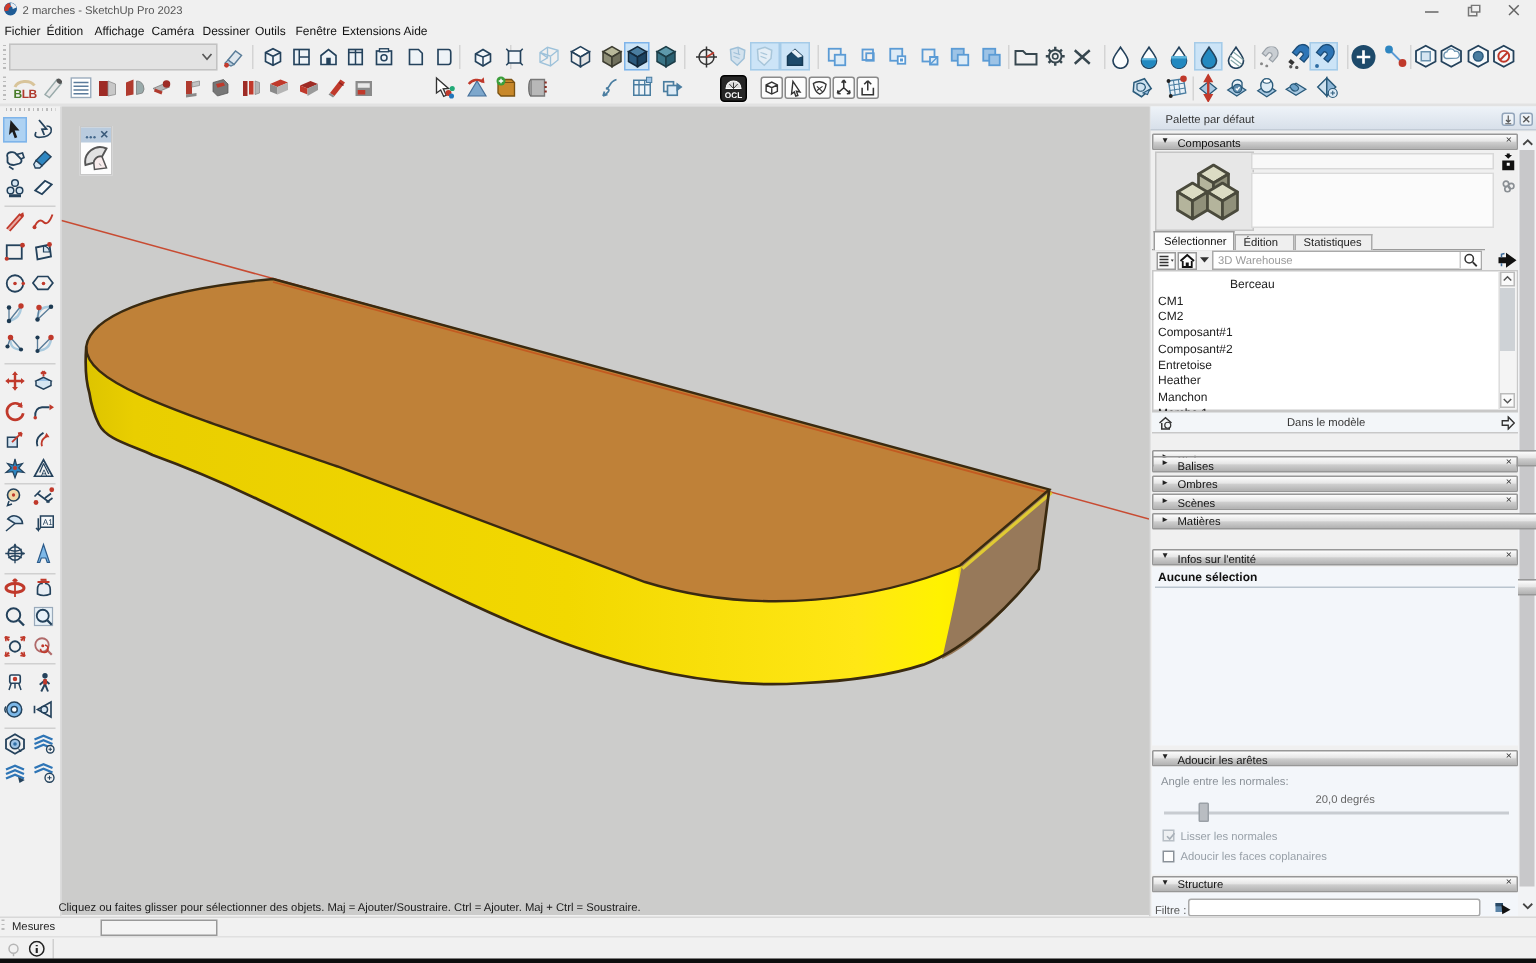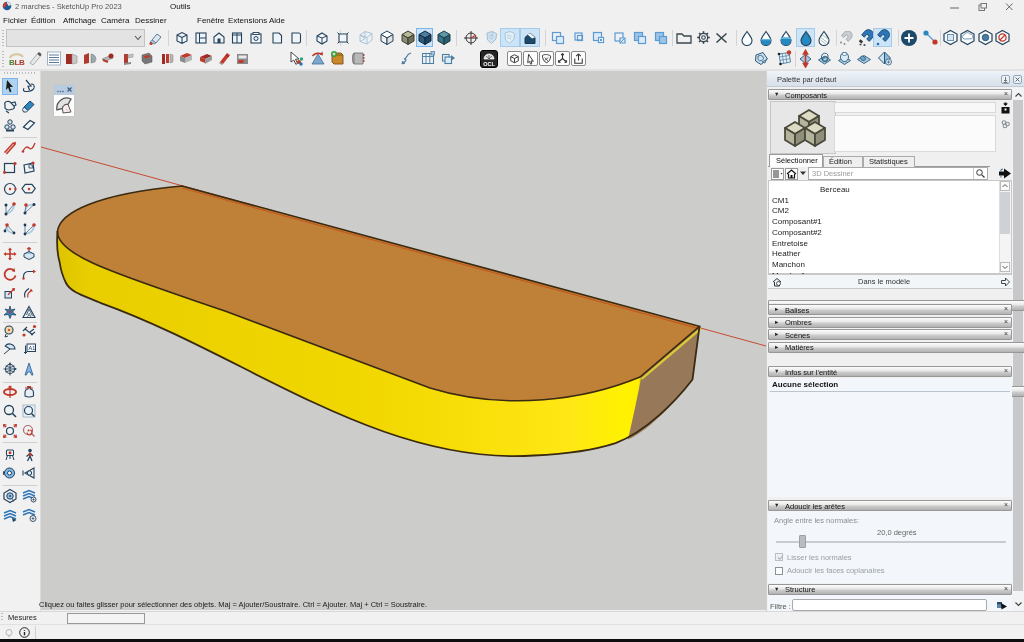--- a/index.html
+++ b/index.html
@@ -17,21 +17,21 @@
       <path d="M2 5 h9" stroke="#666" stroke-width="1"></path>
       <rect x="31" y="2" width="5.5" height="5.5" fill="none" stroke="#777" stroke-width="1"></rect>
       <rect x="33" y="0.5" width="5.5" height="4.5" fill="#f0f0f0" stroke="#777" stroke-width="1"></rect>
       <path d="M58 0.5 L64.5 7 M64.5 0.5 L58 7" stroke="#666" stroke-width="1"></path>
     </svg>
     <div style="position:absolute;left:3px;top:16px;font-size:8px;color:#111;font-weight:normal;white-space:nowrap;">Fichier</div>
     <div style="position:absolute;left:31px;top:16px;font-size:8px;color:#111;font-weight:normal;white-space:nowrap;">Édition</div>
     <div style="position:absolute;left:63px;top:16px;font-size:8px;color:#111;font-weight:normal;white-space:nowrap;">Affichage</div>
     <div style="position:absolute;left:101px;top:16px;font-size:8px;color:#111;font-weight:normal;white-space:nowrap;">Caméra</div>
     <div style="position:absolute;left:135px;top:16px;font-size:8px;color:#111;font-weight:normal;white-space:nowrap;">Dessiner</div>
-    <div style="position:absolute;left:170px;top:2px;font-size:8px;color:#111;font-weight:normal;white-space:nowrap;">Outils</div>
+    <div style="position:absolute;left:170px;top:16px;font-size:8px;color:#111;font-weight:normal;white-space:nowrap;">Outils</div>
     <div style="position:absolute;left:197px;top:16px;font-size:8px;color:#111;font-weight:normal;white-space:nowrap;">Fenêtre</div>
     <div style="position:absolute;left:228px;top:16px;font-size:8px;color:#111;font-weight:normal;white-space:nowrap;">Extensions</div>
     <div style="position:absolute;left:269px;top:16px;font-size:8px;color:#111;font-weight:normal;white-space:nowrap;">Aide</div>
     <div style="position:absolute;left:2px;top:30px;width:2px;height:16px;background:repeating-linear-gradient(#bbb 0 1px,#f0f0f0 1px 3px);"></div>
     <div style="position:absolute;left:2px;top:51px;width:2px;height:16px;background:repeating-linear-gradient(#bbb 0 1px,#f0f0f0 1px 3px);"></div>
     <div style="position:absolute;left:6px;top:29px;width:139px;height:18px;background:#e3e3e3;border:1px solid #c2c2c2;"></div>
     <svg style="position:absolute;left:134px;top:35px;" width="8" height="6" viewBox="0 0 8 6">
       <path d="M1 1 L4 4.5 L7 1" stroke="#555" stroke-width="1.1" fill="none"></path>
     </svg>
     <svg style="position:absolute;left:147px;top:31px;" width="16" height="15" viewBox="0 0 16 15">
@@ -725,21 +725,21 @@
     <div style="position:absolute;left:785px;top:167.5px;width:13px;height:12px;background:#fcfcfc;border:1px solid #9a9a9a;"></div>
     <svg style="position:absolute;left:785px;top:167.5px;" width="13" height="12" viewBox="0 0 13 12">
       <path d="M2 6 L6.5 2 L11 6" fill="none" stroke="#111" stroke-width="1.3"></path>
       <path d="M3.5 6 V10 H9.5 V6" fill="none" stroke="#111" stroke-width="1.2"></path>
       <rect x="5.5" y="7" width="2" height="3" fill="#111"></rect>
     </svg>
     <svg style="position:absolute;left:799px;top:170px;" width="8" height="7" viewBox="0 0 8 7">
       <path d="M1 1.5 L4 5 L7 1.5 Z" fill="#333"></path>
     </svg>
     <div style="position:absolute;left:808px;top:167px;width:180px;height:13px;background:#fff;border:1px solid #a9a9a9;"></div>
-    <div style="position:absolute;left:812px;top:169px;font-size:7.5px;color:#9a9a9a;font-weight:normal;white-space:nowrap;">3D Dessiner</div>
+    <div style="position:absolute;left:812px;top:169px;font-size:7.5px;color:#9a9a9a;font-weight:normal;white-space:nowrap;">3D Warehouse</div>
     <div style="position:absolute;left:973px;top:168px;width:14px;height:11px;background:#fff;border-left:1px solid #ccc;"></div>
     <svg style="position:absolute;left:975px;top:168px;" width="11" height="11" viewBox="0 0 11 11">
       <circle cx="4.5" cy="4.5" r="2.8" fill="none" stroke="#333" stroke-width="1"></circle>
       <path d="M6.8 6.8 L9.5 9.5" stroke="#333" stroke-width="1.2"></path>
     </svg>
     <div style="position:absolute;left:990px;top:166px;width:22px;height:14px;background:#f0f0f0;"></div>
     <svg style="position:absolute;left:996px;top:166.5px;" width="18" height="13" viewBox="0 0 18 13">
       <path d="M3 4.5 H8 V1.5 L15 6.5 L8 11.5 V8.5 H3 Z" fill="#111"></path>
       <path d="M5 4.5 V2.5 L7 2 M5 8.5 V10.5" stroke="#3a6a9a" stroke-width="1" fill="none"></path>
     </svg>

